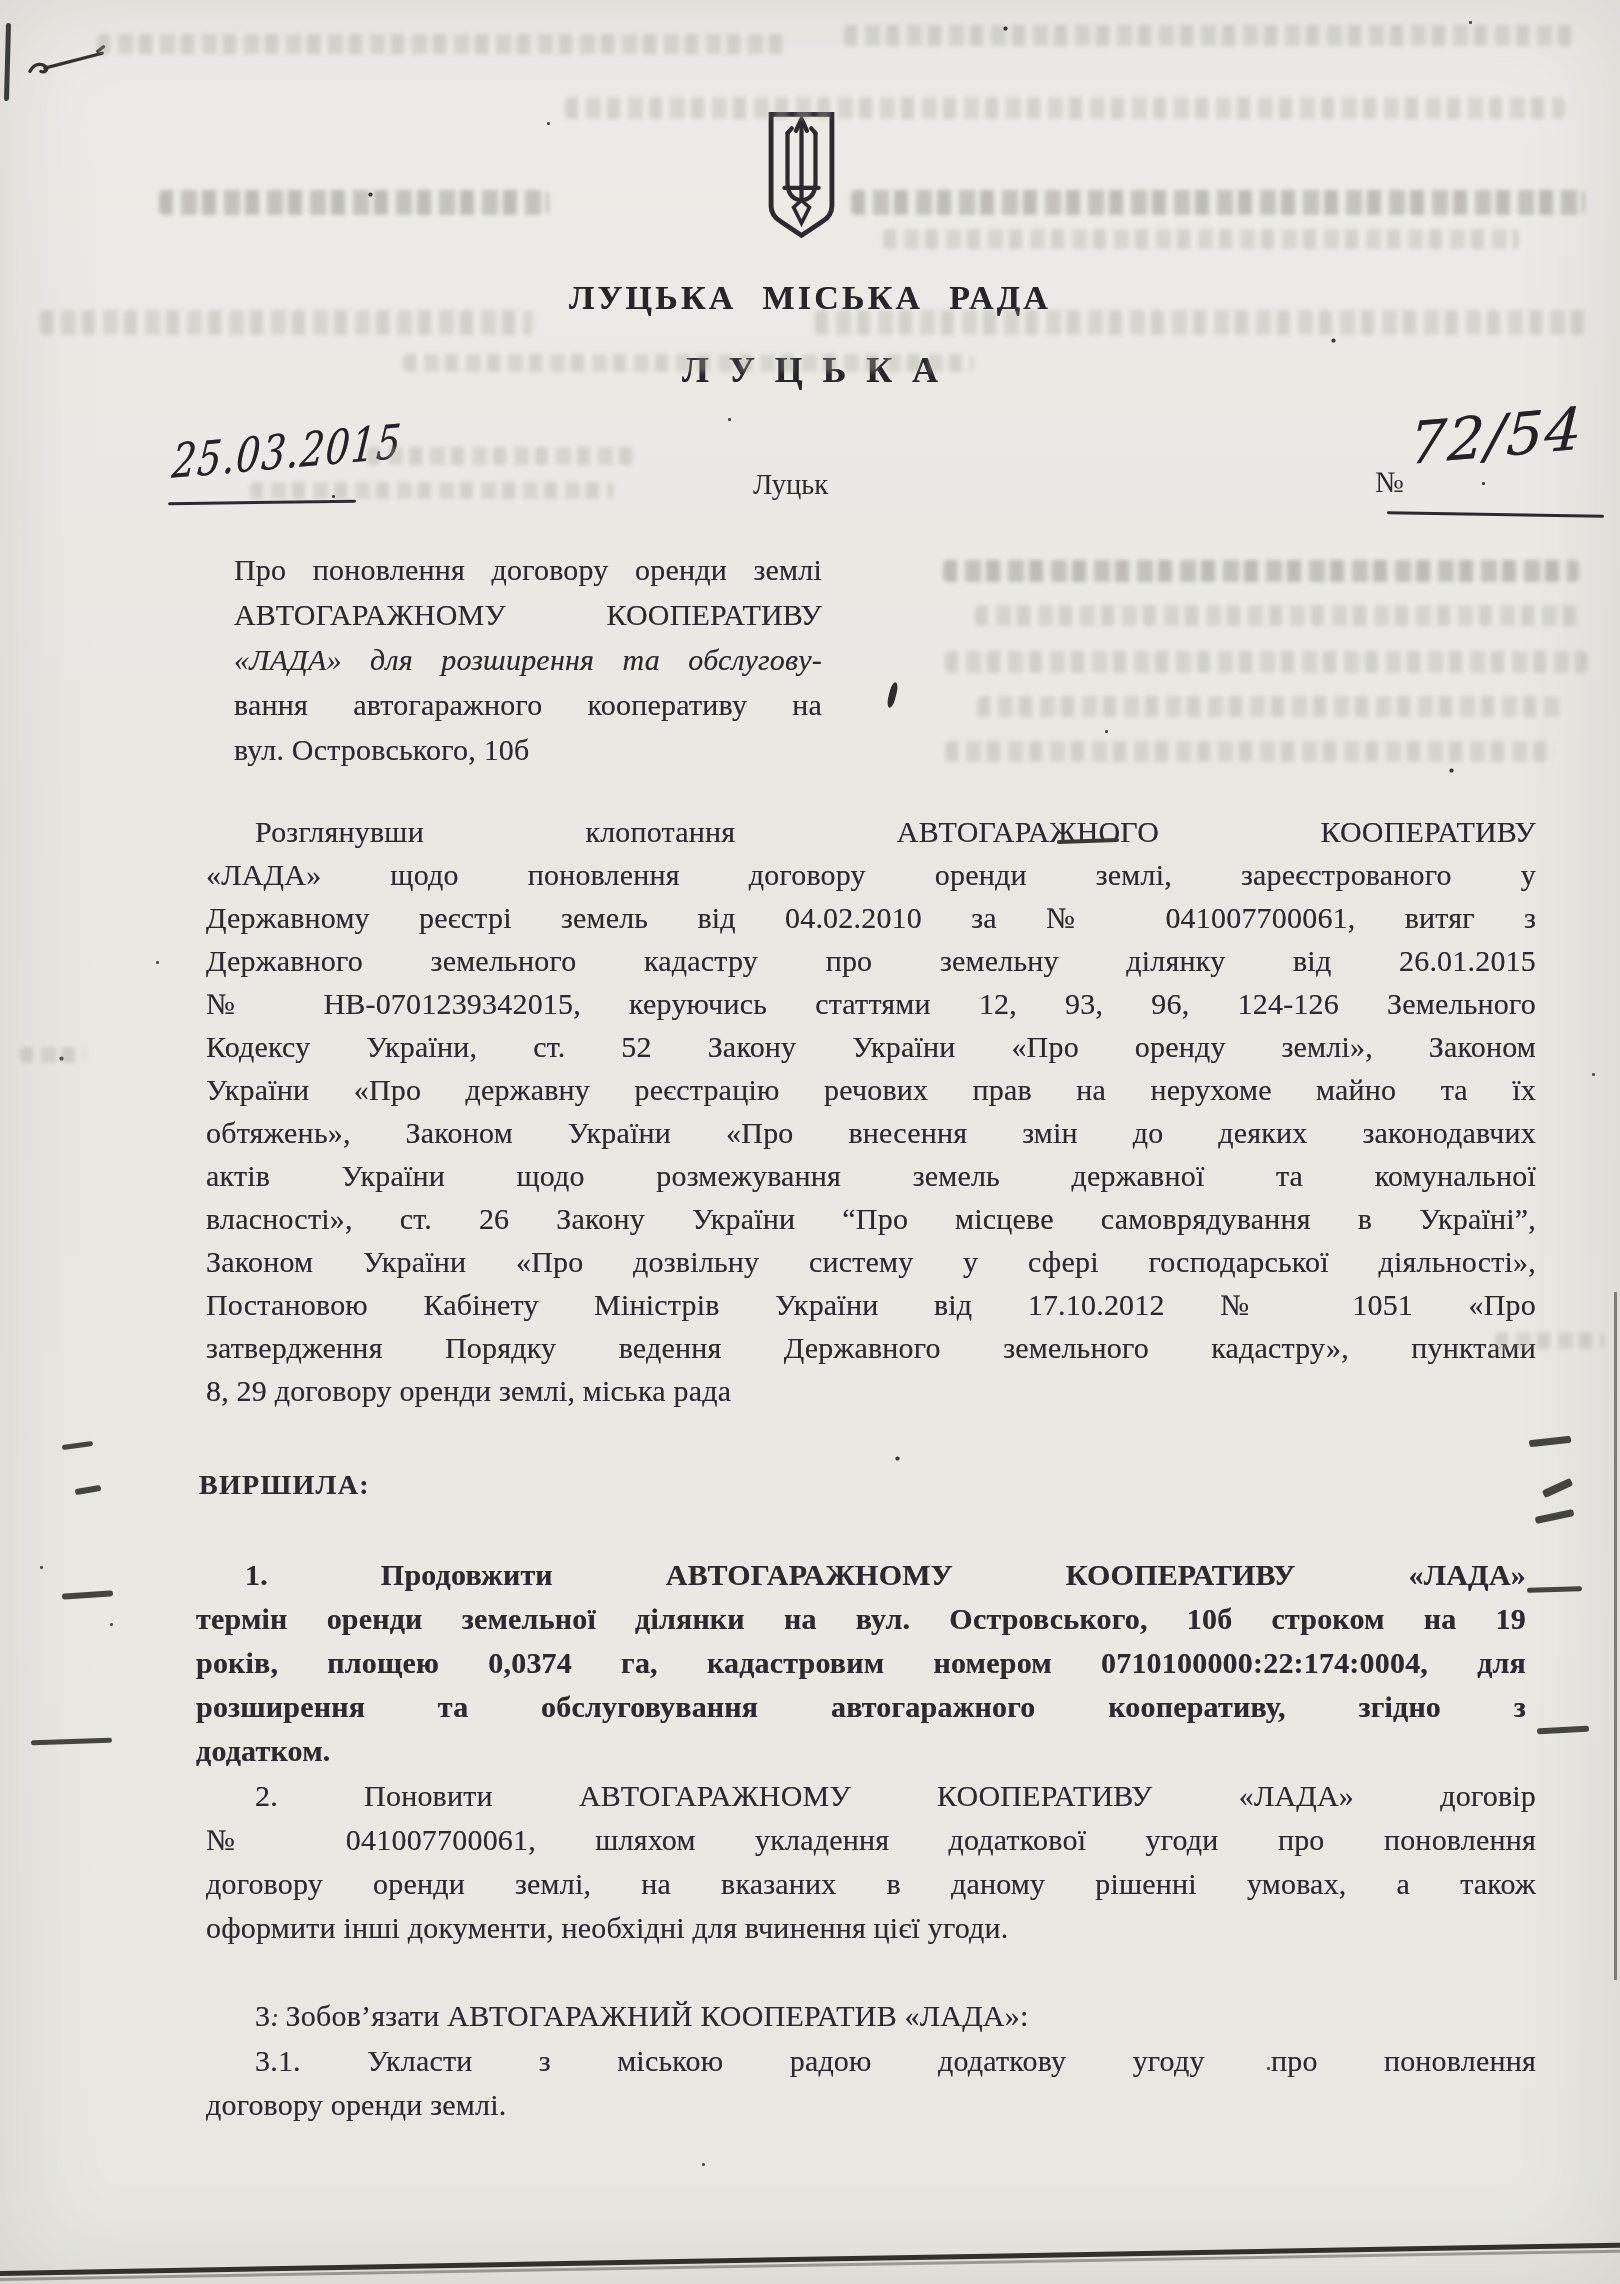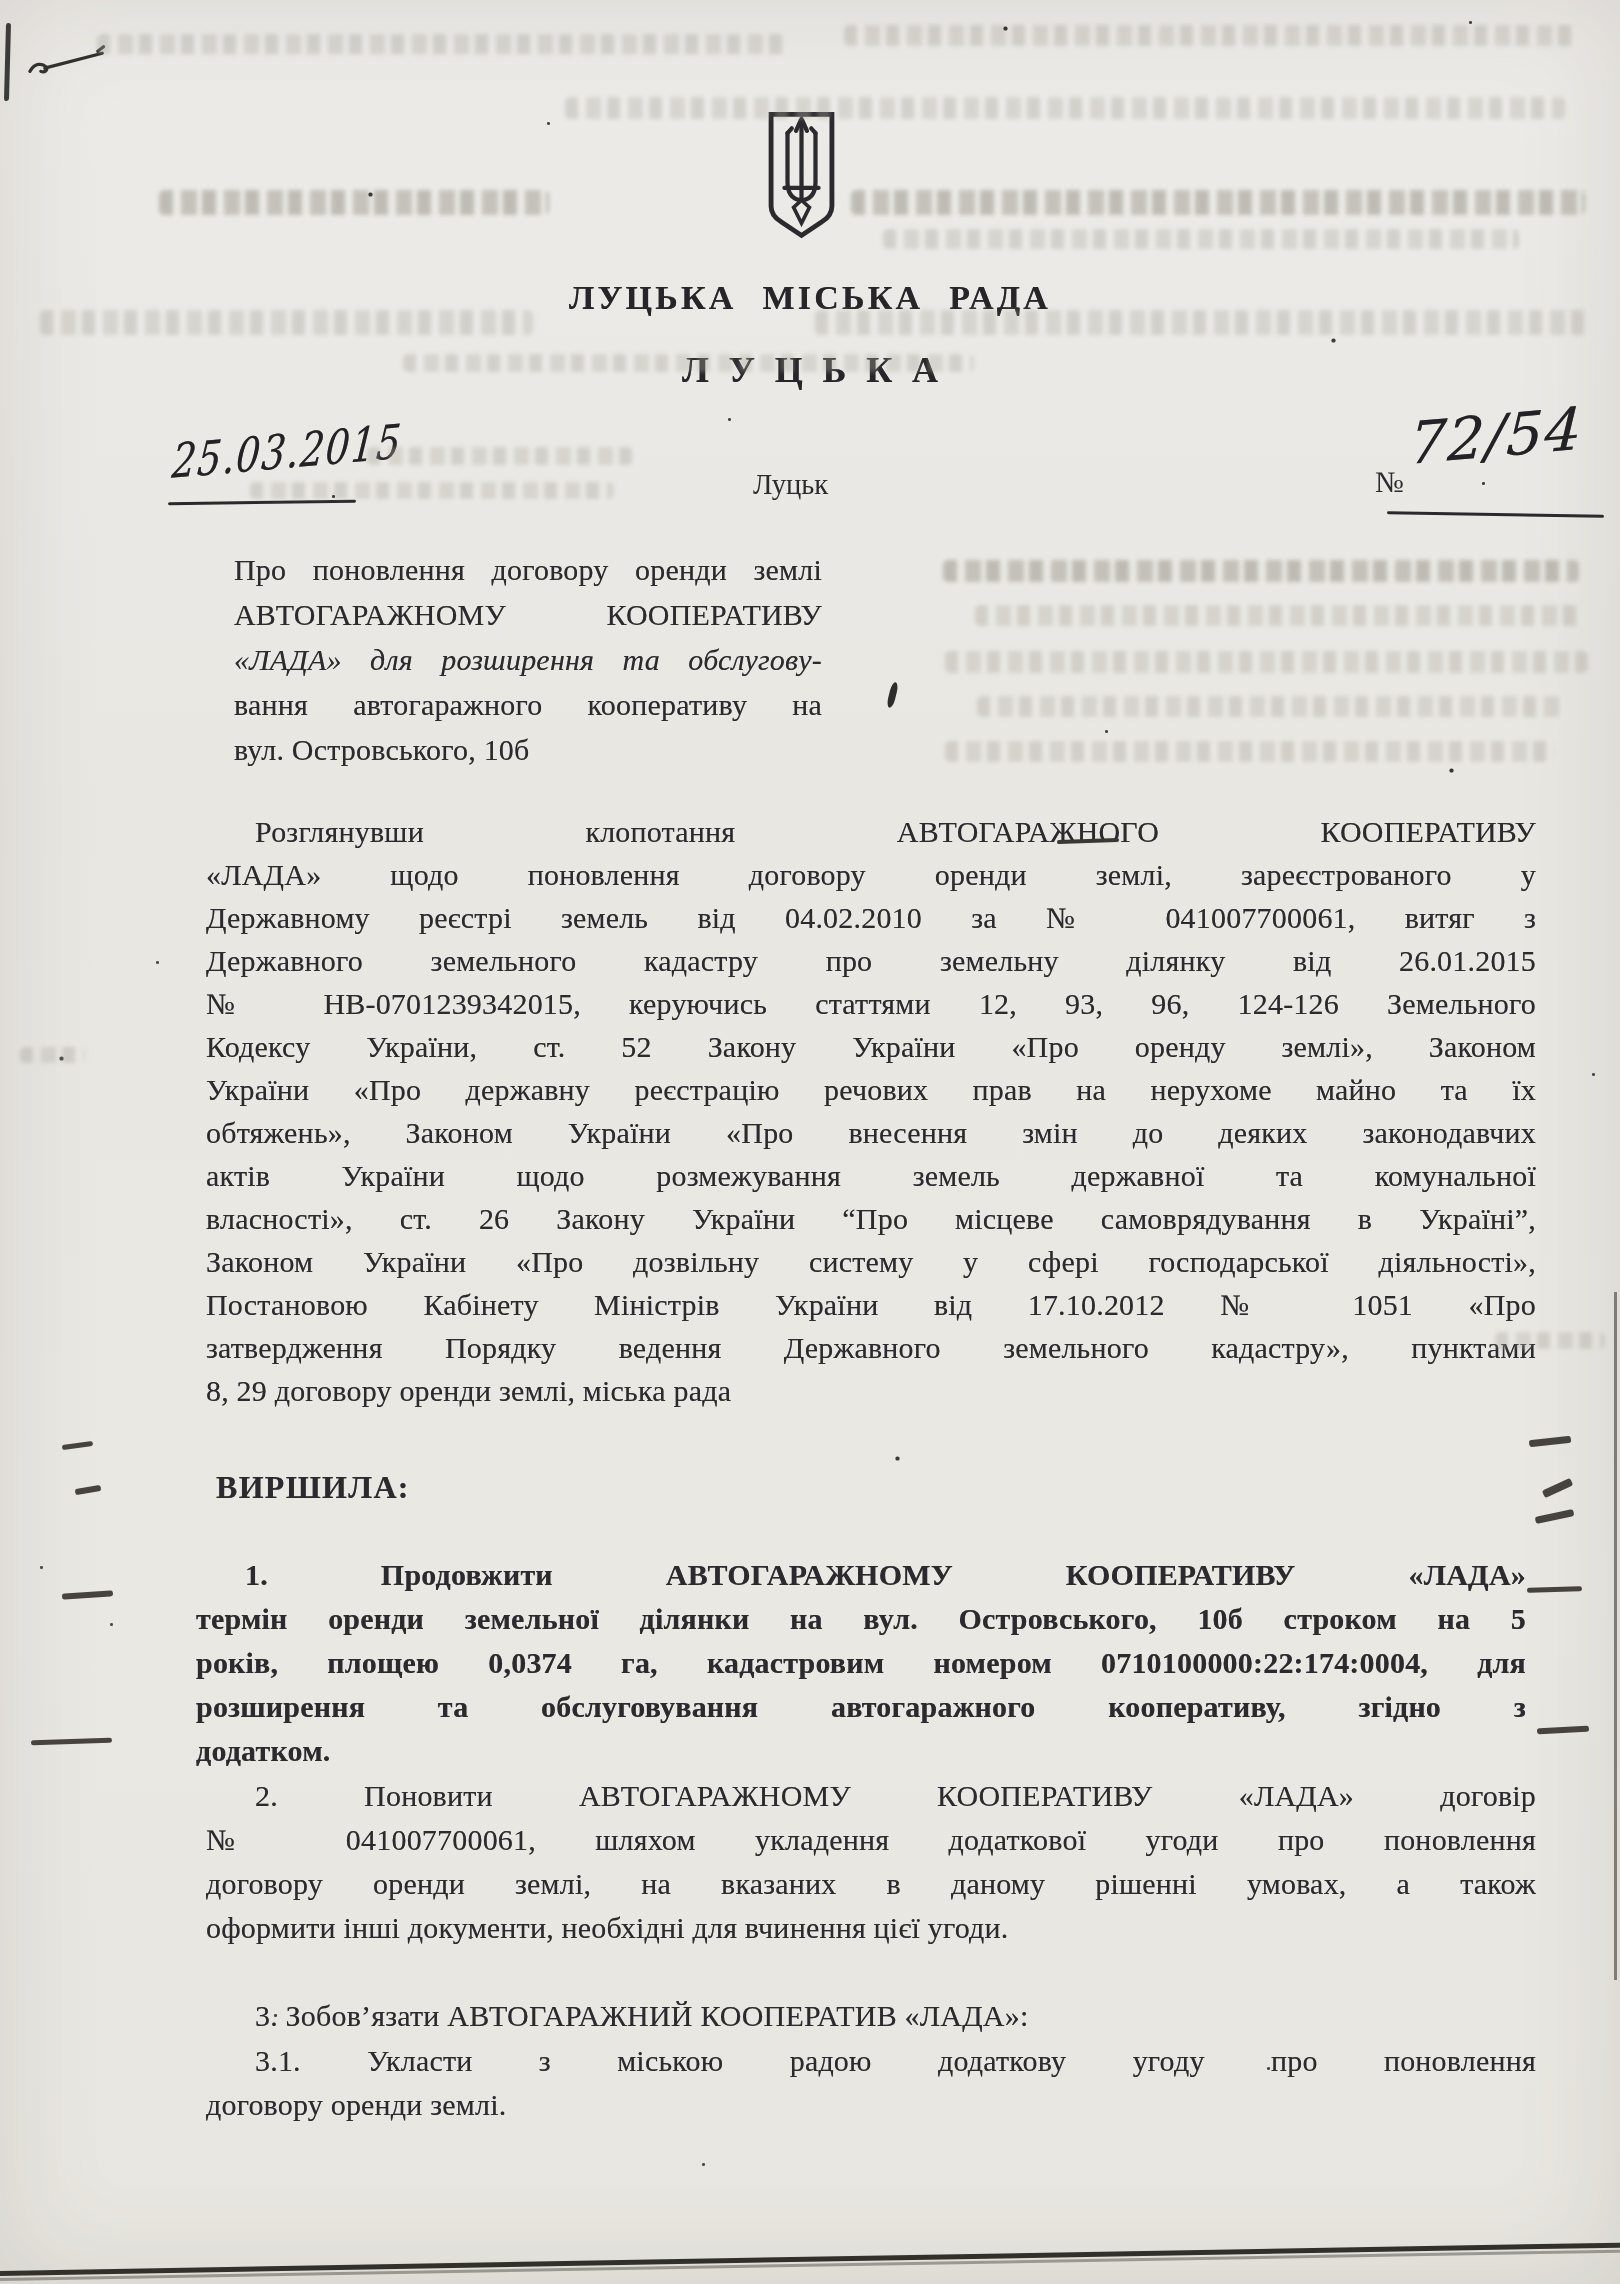--- a/index.html
+++ b/index.html
@@ -18,21 +18,21 @@
   .ind{text-indent:49px;}
 
   .authority{position:absolute;left:0;top:279px;width:1620px;text-align:center;
       font-weight:bold;font-size:34px;letter-spacing:3.2px;word-spacing:14.3px;color:#262529;
       text-shadow:0 0 0.6px rgba(38,37,41,.6);}
   .doctype{position:absolute;left:0;top:349px;width:1620px;text-align:center;
       font-weight:bold;font-size:36px;letter-spacing:.55em;text-indent:.55em;color:#262529;
       text-shadow:0 0 0.6px rgba(38,37,41,.6);}
   .city{position:absolute;left:753px;top:469px;font-size:28.6px;color:#2b2a2e;}
   .no-label{position:absolute;left:1375px;top:465px;font-size:30px;color:#2b2a2e;}
-  .resolution{position:absolute;left:216px;top:1469px;font-size:32px;font-weight:bold;
+  .resolution{position:absolute;left:199px;top:1469px;font-size:28px;font-weight:bold;
       letter-spacing:1.3px;color:#2b2a2e;text-shadow:0 0 0.6px rgba(43,42,46,.5);}
 
   
   .hw{position:absolute;font-family:"DejaVu Serif",serif;font-style:italic;color:#232226;
       text-shadow:0 0 0.6px rgba(35,34,38,.5);}
   .hw-date{left:170px;top:434px;font-size:47px;letter-spacing:1.9px;
       transform:rotate(-5deg) skewX(-10deg) scaleX(.8);transform-origin:left bottom;}
   .hw-no{left:1408px;top:410px;font-size:58px;letter-spacing:1.3px;
       transform:rotate(-5deg) skewX(-8deg);transform-origin:left bottom;}
   .rule{position:absolute;background:#2a292d;height:3.2px;border-radius:1.9px;}
@@ -120,21 +120,21 @@
     <div class="ln jst">затвердження Порядку ведення Державного земельного кадастру», пунктами</div>
     <div class="ln lft">8, 29 договору оренди землі, міська рада</div>
   </div>
   <div class="dash-artifact"></div>
   <div class="pen-comma"></div>
 
   <div class="resolution">ВИРШИЛА:</div>
 
   <div class="sec items" style="left:196px;top:1553px;width:1330px;font-weight:bold;">
     <div class="ln jst ind">1. Продовжити АВТОГАРАЖНОМУ КООПЕРАТИВУ «ЛАДА»</div>
-    <div class="ln jst">термін оренди земельної ділянки на вул. Островського, 10б строком на 5</div>
+    <div class="ln jst">термін оренди земельної ділянки на вул. Островського, 10б строком на 19</div>
     <div class="ln jst">років, площею 0,0374 га, кадастровим номером 0710100000:22:174:0004, для</div>
     <div class="ln jst">розширення та обслуговування автогаражного кооперативу, згідно з</div>
     <div class="ln lft">додатком.</div>
   </div>
 
   <div class="sec items" style="left:206px;top:1774px;width:1330px;">
     <div class="ln jst ind">2. Поновити АВТОГАРАЖНОМУ КООПЕРАТИВУ «ЛАДА» договір</div>
     <div class="ln jst">№ 041007700061, шляхом укладення додаткової угоди про поновлення</div>
     <div class="ln jst">договору оренди землі, на вказаних в даному рішенні умовах, а також</div>
     <div class="ln lft">оформити інші документи, необхідні для вчинення цієї угоди.</div>

